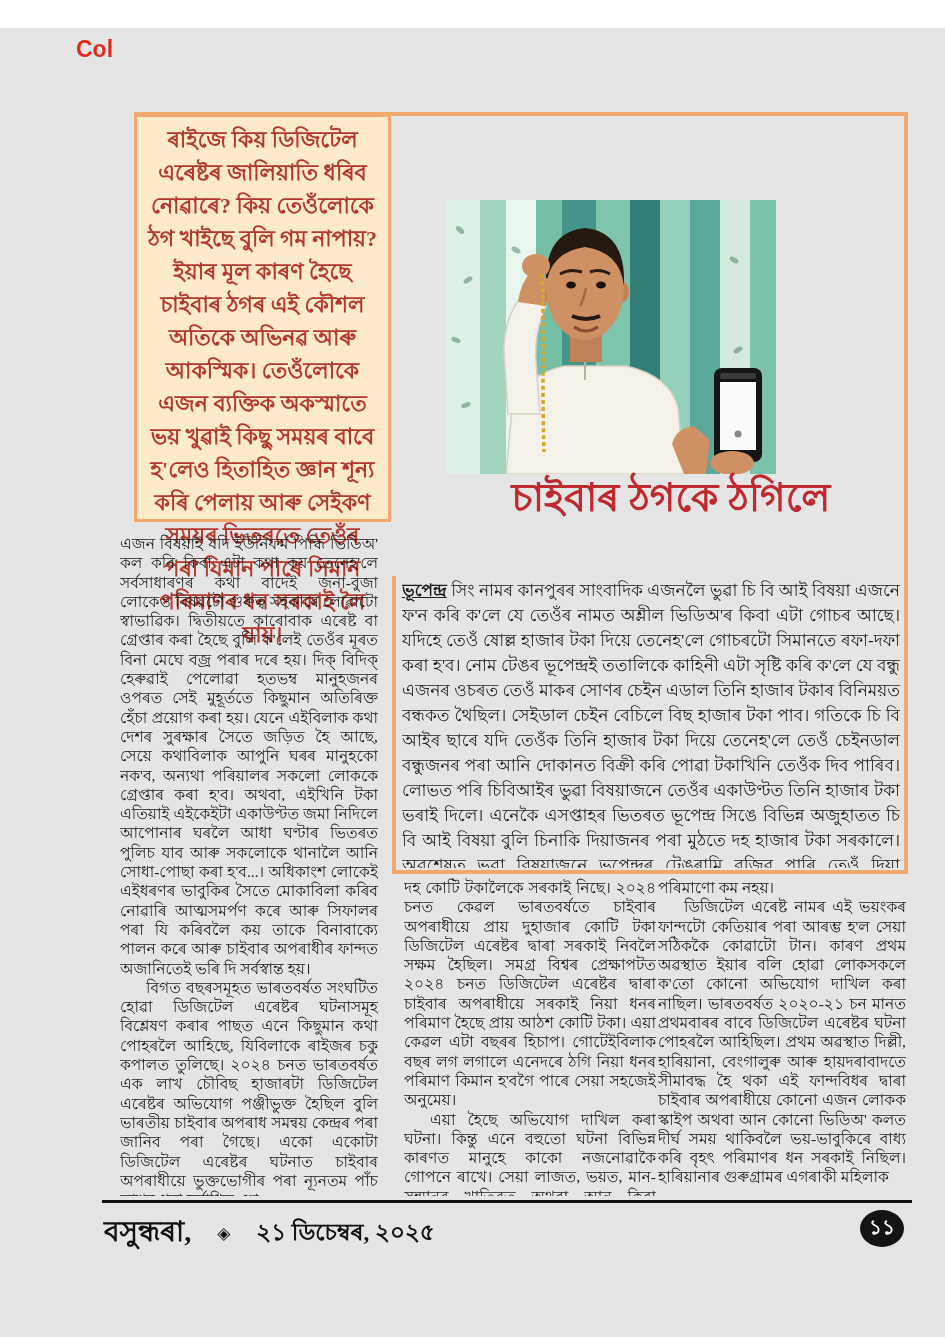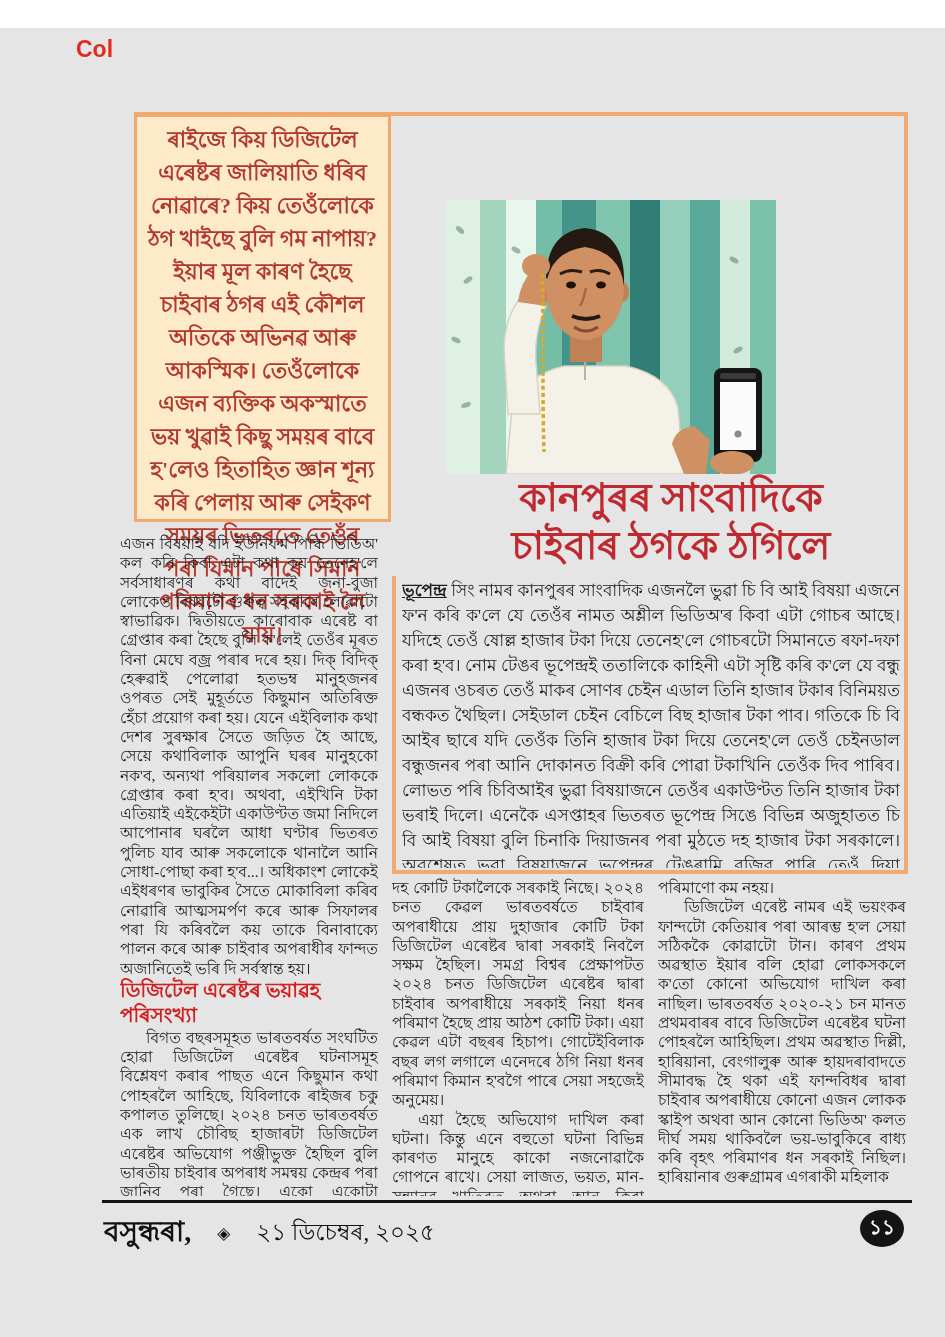--- a/index.html
+++ b/index.html
@@ -23,32 +23,32 @@
   
   .headline{position:absolute;left:440px;top:446px;width:462px;text-align:center;
             color:var(--headline,#bf2a30);font-weight:bold;font-size:39px;line-height:48px;}
   
   .boxbody{position:absolute;left:402px;top:550px;width:498px;height:290px;overflow:hidden;
            font-size:17px;line-height:25px;text-align:justify;}
   .lead{font-weight:bold;text-decoration:underline;}
   
   .col{position:absolute;font-size:15.5px;line-height:19.3px;text-align:justify;overflow:hidden;}
   .col1{left:120px;top:506px;width:258px;height:662px;}
-  .col2{left:392px;top:850px;width:252px;height:318px;}
+  .col2{left:404px;top:850px;width:252px;height:318px;}
   .col3{left:658px;top:850px;width:248px;height:318px;}
   .col p{margin:0;}
   .indent{text-indent:26px;}
   .subhead{color:var(--subhead,#d11f1f);font-weight:bold;font-size:20px;line-height:25px;margin:3px 0 2px 0;text-align:left;}
   .subhead.center{text-align:center;}
   
   .footer-rule{position:absolute;left:102px;top:1172px;width:810px;height:3px;background:#121212;}
   .footer{position:absolute;left:104px;top:1182px;display:flex;align-items:center;gap:26px;color:#121212;}
   .pub{font-size:28px;font-weight:bold;}
   .diamond{font-size:17px;line-height:1;}
-  .fdate{font-size:23px;font-weight:normal;}
+  .fdate{font-size:23px;font-weight:bold;}
   .badge{position:absolute;left:860px;top:1182px;width:44px;height:37px;background:#141414;border-radius:50%;
          color:#ffffff;font-size:20px;font-weight:bold;display:flex;align-items:center;justify-content:center;text-align:center;}
 </style>
 </head>
 <body>
 
 <div class="page">
 
   <div class="corner">Col</div>
 
@@ -110,29 +110,27 @@
         <rect x="268" y="168" width="48" height="94" rx="8" fill="#151515"></rect>
         <rect x="274" y="173" width="36" height="6" rx="2" fill="#3a3a3a"></rect>
         <rect x="274" y="182" width="36" height="68" fill="#fbfbfb"></rect>
         <circle cx="292" cy="234" r="3.5" fill="#8a8a8a"></circle>
         <ellipse cx="286" cy="263" rx="22" ry="12" fill="#cf9164"></ellipse>
       </g>
     </svg>
   </div>
 
   <div class="headline">
-    <div>কানপুৰৰ সাংবাদিকে</div>
     <div>চাইবাৰ ঠগকে ঠগিলে</div>
   </div>
 
   <div class="boxbody"><span class="lead">ভূপেন্দ্ৰ</span><span> সিং নামৰ কানপুৰৰ সাংবাদিক এজনলৈ ভুৱা চি বি আই বিষয়া এজনে ফ'ন কৰি ক'লে যে তেওঁৰ নামত অশ্লীল ভিডিঅ'ৰ কিবা এটা গোচৰ আছে। যদিহে তেওঁ ষোল্ল হাজাৰ টকা দিয়ে তেনেহ'লে গোচৰটো সিমানতে ৰফা-দফা কৰা হ'ব। নোম টেঙৰ ভূপেন্দ্ৰই ততালিকে কাহিনী এটা সৃষ্টি কৰি ক'লে যে বন্ধু এজনৰ ওচৰত তেওঁ মাকৰ সোণৰ চেইন এডাল তিনি হাজাৰ টকাৰ বিনিময়ত বন্ধকত থৈছিল। সেইডাল চেইন বেচিলে বিছ হাজাৰ টকা পাব। গতিকে চি বি আইৰ ছাৰে যদি তেওঁক তিনি হাজাৰ টকা দিয়ে তেনেহ'লে তেওঁ চেইনডাল বন্ধুজনৰ পৰা আনি দোকানত বিক্ৰী কৰি পোৱা টকাখিনি তেওঁক দিব পাৰিব। লোভত পৰি চিবিআইৰ ভুৱা বিষয়াজনে তেওঁৰ একাউণ্টত তিনি হাজাৰ টকা ভৰাই দিলে। এনেকৈ এসপ্তাহৰ ভিতৰত ভূপেন্দ্ৰ সিঙে বিভিন্ন অজুহাতত চি বি আই বিষয়া বুলি চিনাকি দিয়াজনৰ পৰা মুঠতে দহ হাজাৰ টকা সৰকালে। অৱশেষত ভুৱা বিষয়াজনে ভূপেন্দ্ৰৰ টেঙৰামি বুজিব পাৰি তেওঁ দিয়া টকাখিনি ঘূৰাই দিবলৈ জয়দেউ কাকৃতি কৰিবলৈ ধৰিলে। কিন্তু ভূপেন্দ্ৰই সেয়া ঘূৰাই নিদিলে। ঘটনাটো প্ৰকাশ হোৱাৰ পাছত কানপুৰৰ আৰক্ষী বিভাগে ভূপেন্দ্ৰ সিঙক পুৰস্কৃত কৰাৰ লগতে তেওঁক 'চাইবাৰ ছেফটি ক্ৰাইম এম্বেছেডৰ'ৰূপে সন্মানিত কৰে।</span></div>
 
   <div class="col col1">
     <p>এজন বিষয়াই যদি ইউনিফৰ্ম পিন্ধি ভিডিঅ' কল কৰি কিবা এটা কথা কয় তেনেহ'লে সৰ্বসাধাৰণৰ কথা বাদেই জনা-বুজা লোকেও বিষয়টো গুৰুত্ব সহকাৰে লোৱাটো স্বাভাৱিক। দ্বিতীয়তে কাৰোবাক এৰেষ্ট বা গ্ৰেপ্তাৰ কৰা হৈছে বুলি ক'লেই তেওঁৰ মূৰত বিনা মেঘে বজ্ৰ পৰাৰ দৰে হয়। দিক্ বিদিক্ হেৰুৱাই পেলোৱা হতভম্ব মানুহজনৰ ওপৰত সেই মুহূৰ্ততে কিছুমান অতিৰিক্ত হেঁচা প্ৰয়োগ কৰা হয়। যেনে এইবিলাক কথা দেশৰ সুৰক্ষাৰ সৈতে জড়িত হৈ আছে, সেয়ে কথাবিলাক আপুনি ঘৰৰ মানুহকো নক'ব, অন্যথা পৰিয়ালৰ সকলো লোককে গ্ৰেপ্তাৰ কৰা হ'ব। অথবা, এইখিনি টকা এতিয়াই এইকেইটা একাউণ্টত জমা নিদিলে আপোনাৰ ঘৰলৈ আধা ঘণ্টাৰ ভিতৰত পুলিচ যাব আৰু সকলোকে থানালৈ আনি সোধা-পোছা কৰা হ'ব...। অধিকাংশ লোকেই এইধৰণৰ ভাবুকিৰ সৈতে মোকাবিলা কৰিব নোৱাৰি আত্মসমৰ্পণ কৰে আৰু সিফালৰ পৰা যি কৰিবলৈ কয় তাকে বিনাবাক্যে পালন কৰে আৰু চাইবাৰ অপৰাধীৰ ফান্দত অজানিতেই ভৰি দি সৰ্বস্বান্ত হয়।</p>
-    <p class="subhead">ডিজিটেল এৰেষ্টৰ ভয়াৱহ পৰিসংখ্যা</p>
     <p class="indent">বিগত বছৰসমূহত ভাৰতবৰ্ষত সংঘটিত হোৱা ডিজিটেল এৰেষ্টৰ ঘটনাসমূহ বিশ্লেষণ কৰাৰ পাছত এনে কিছুমান কথা পোহৰলৈ আহিছে, যিবিলাকে ৰাইজৰ চকু কপালত তুলিছে। ২০২৪ চনত ভাৰতবৰ্ষত এক লাখ চৌবিছ হাজাৰটা ডিজিটেল এৰেষ্টৰ অভিযোগ পঞ্জীভুক্ত হৈছিল বুলি ভাৰতীয় চাইবাৰ অপৰাধ সমন্বয় কেন্দ্ৰৰ পৰা জানিব পৰা গৈছে। একো একোটা ডিজিটেল এৰেষ্টৰ ঘটনাত চাইবাৰ অপৰাধীয়ে ভুক্তভোগীৰ পৰা ন্যূনতম পাঁচ লাখৰ পৰা সৰ্বাধিক এশ</p>
   </div>
 
   <div class="col col2">
     <p>দহ কোটি টকালৈকে সৰকাই নিছে। ২০২৪ চনত কেৱল ভাৰতবৰ্ষতে চাইবাৰ অপৰাধীয়ে প্ৰায় দুহাজাৰ কোটি টকা ডিজিটেল এৰেষ্টৰ দ্বাৰা সৰকাই নিবলৈ সক্ষম হৈছিল। সমগ্ৰ বিশ্বৰ প্ৰেক্ষাপটত ২০২৪ চনত ডিজিটেল এৰেষ্টৰ দ্বাৰা চাইবাৰ অপৰাধীয়ে সৰকাই নিয়া ধনৰ পৰিমাণ হৈছে প্ৰায় আঠশ কোটি টকা। এয়া কেৱল এটা বছৰৰ হিচাপ। গোটেইবিলাক বছৰ লগ লগালে এনেদৰে ঠগি নিয়া ধনৰ পৰিমাণ কিমান হ'বগৈ পাৰে সেয়া সহজেই অনুমেয়।</p>
     <p class="indent">এয়া হৈছে অভিযোগ দাখিল কৰা ঘটনা। কিন্তু এনে বহুতো ঘটনা বিভিন্ন কাৰণত মানুহে কাকো নজনোৱাকৈ গোপনে ৰাখে। সেয়া লাজত, ভয়ত, মান-সন্মানৰ খাতিৰত অথবা আন কিবা কাৰণতে নহওক কিয়। সেইবিলাকৰ</p>
   </div>
 
   <div class="col col3">
     <p>পৰিমাণো কম নহয়।</p>

